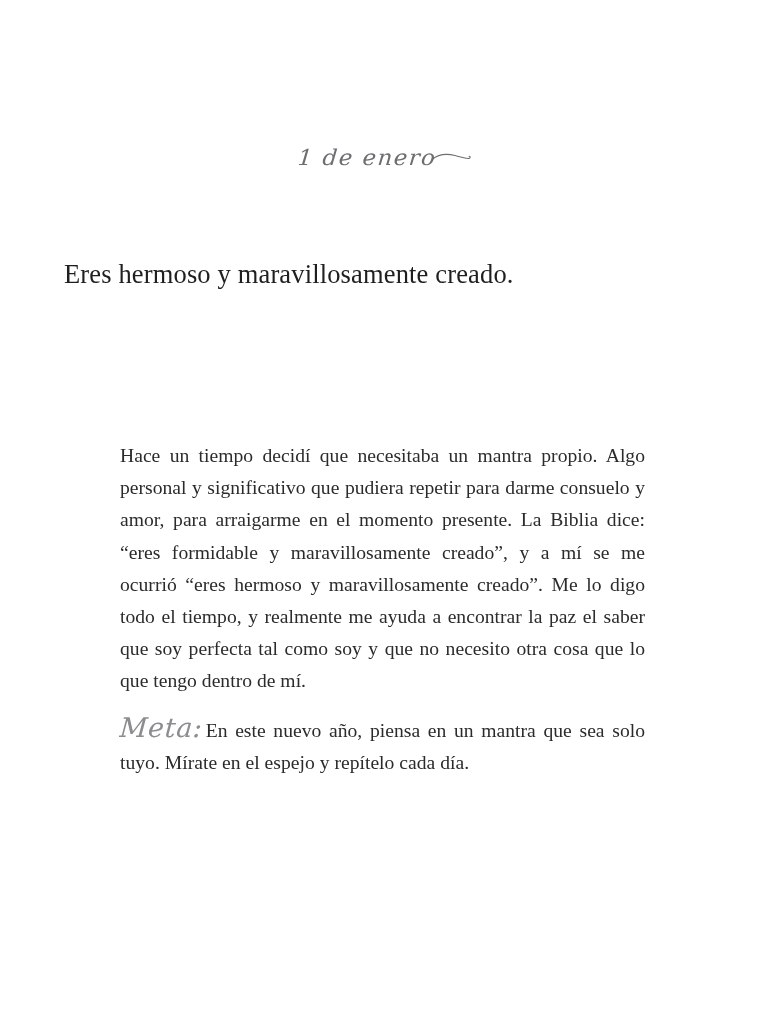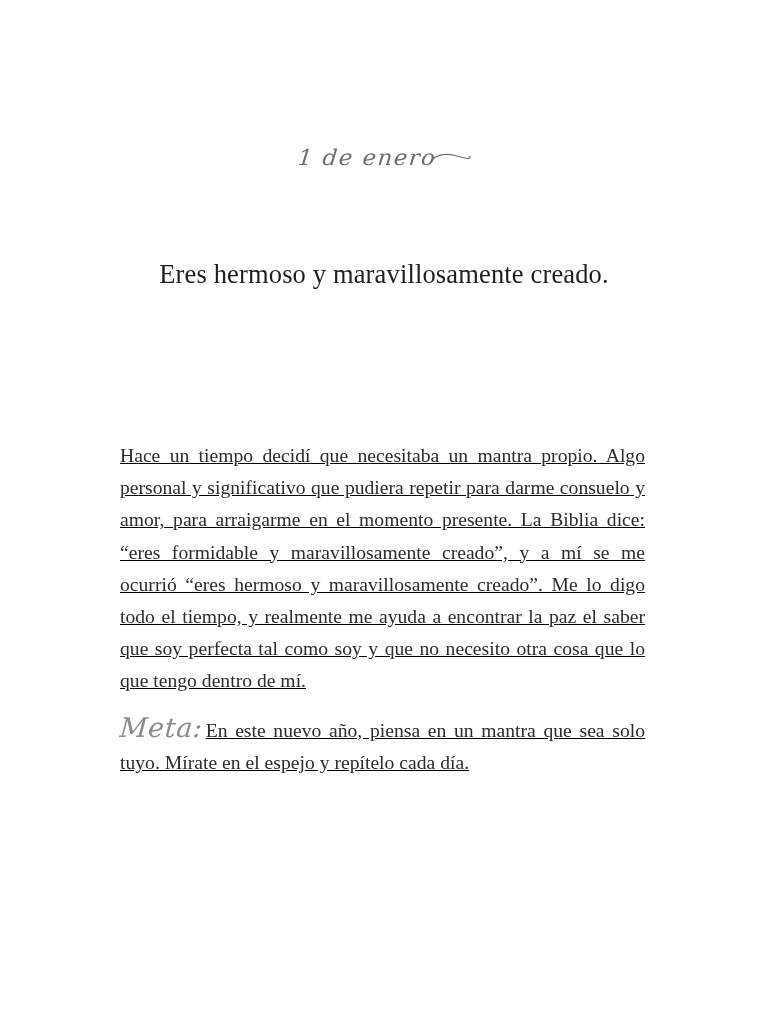--- a/index.html
+++ b/index.html
@@ -51,36 +51,35 @@
     margin-top: 6px;
   }
 
   
   .entry-title {
     position: absolute;
     top: 258px;
     left: 64px;
     width: 640px;
     margin: 0;
-    text-align: center;
+    text-align: left;
     font-family: "Liberation Serif", "DejaVu Serif", serif;
     font-weight: normal;
     font-size: 26.5px;
     line-height: 1.25;
     color: #1f1f20;
     letter-spacing: 0.15px;
   }
 
   
   .body-block {
     position: absolute;
     top: 440px;
     left: 120px;
     width: 525px;
-    text-decoration: underline;
   }
 
   .body-par {
     margin: 0;
     text-align: justify;
     text-justify: inter-word;
     font-family: "Liberation Serif", "DejaVu Serif", serif;
     font-size: 19.6px;
     line-height: 32.2px;
     color: #2b2b2d;

